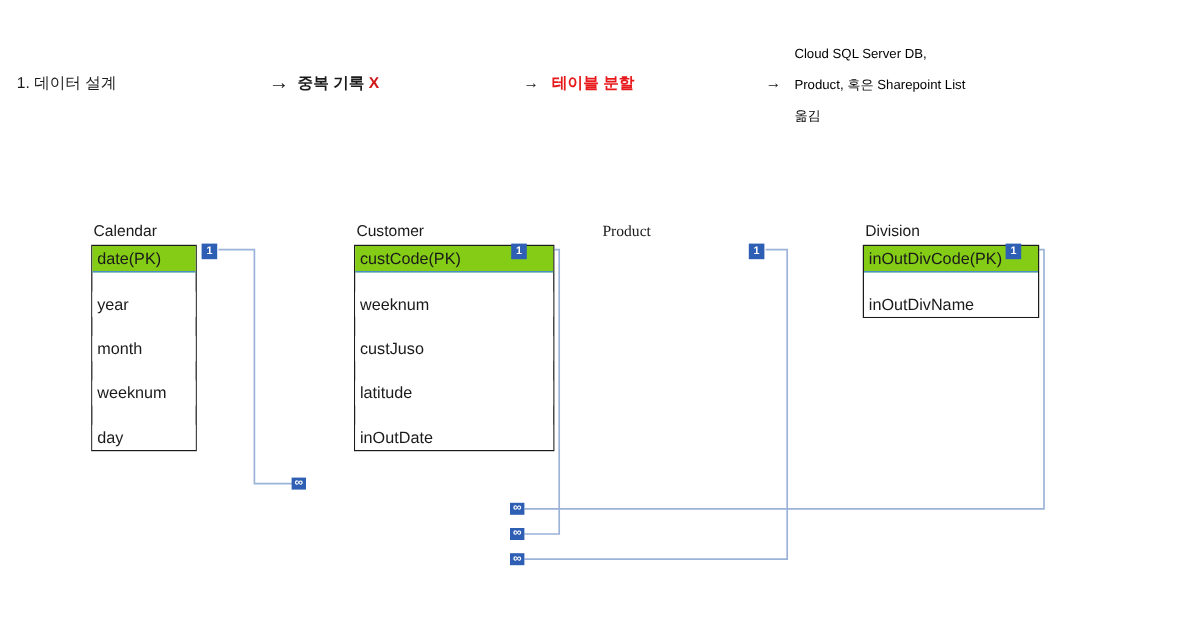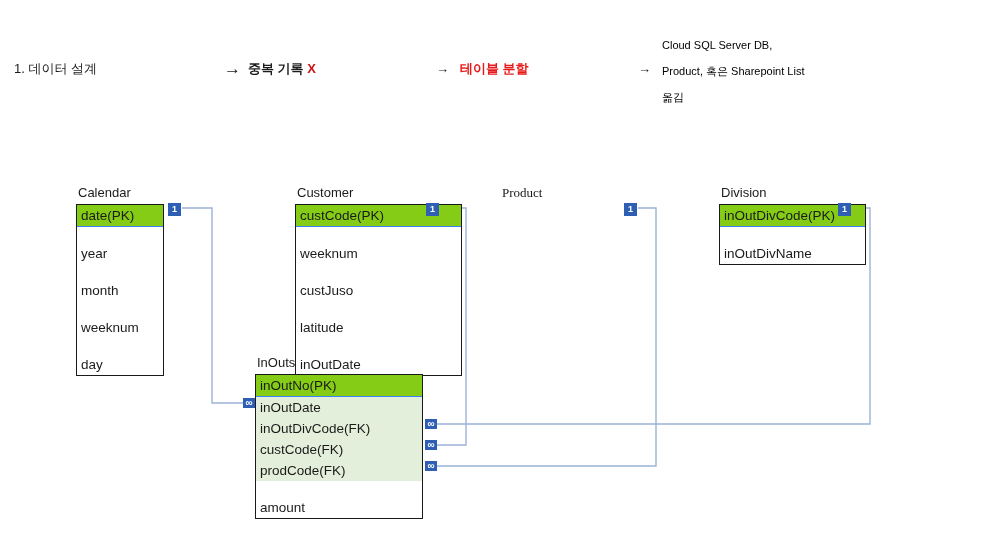--- a/index.html
+++ b/index.html
@@ -202,30 +202,19 @@
 
   <div class="entity" id="entity-division" style="left:687px; top:185px; width:147px;padding-left:32px;">
     <div class="entity-title">Division</div>
     <div class="entity-box">
       <div class="field-row pk">inOutDivCode(PK)</div>
       <div class="field-row plain">inOutDivName</div>
     </div>
   </div>
   <div class="badge badge-one" style="left:838px; top:203px;">1</div>
 
-  <div class="entity" id="entity-inouts" style="left:255px; top:355px; width:168px;">
-    <div class="entity-title">InOuts</div>
-    <div class="entity-box">
-      <div class="field-row pk">inOutNo(PK)</div>
-      <div class="field-row fk">inOutDate</div>
-      <div class="field-row fk">inOutDivCode(FK)</div>
-      <div class="field-row fk">custCode(FK)</div>
-      <div class="field-row fk">prodCode(FK)</div>
-      <div class="field-row plain">amount</div>
-    </div>
-  </div>
 
   <div class="badge badge-many" style="left:243px; top:398px;">∞</div>
   <div class="badge badge-many" style="left:425px; top:419px;">∞</div>
   <div class="badge badge-many" style="left:425px; top:440px;">∞</div>
   <div class="badge badge-many" style="left:425px; top:461px;">∞</div>
 
 </div>
 
 </body></html>

